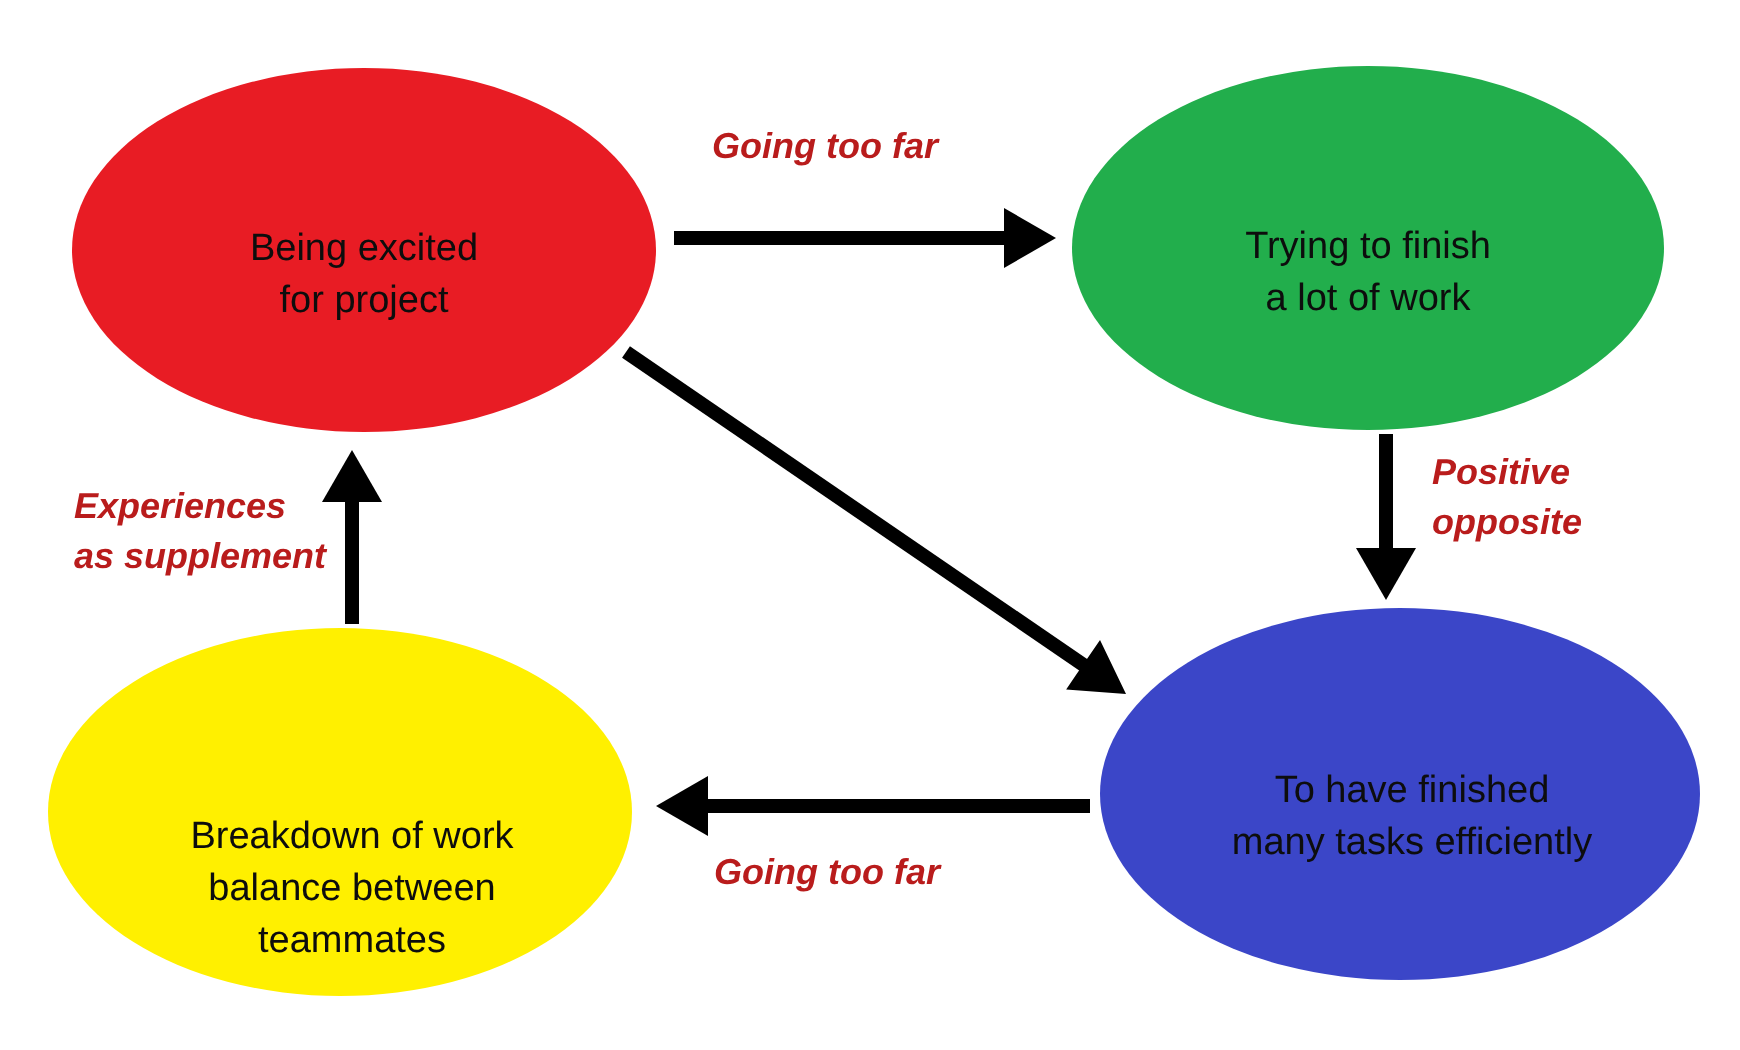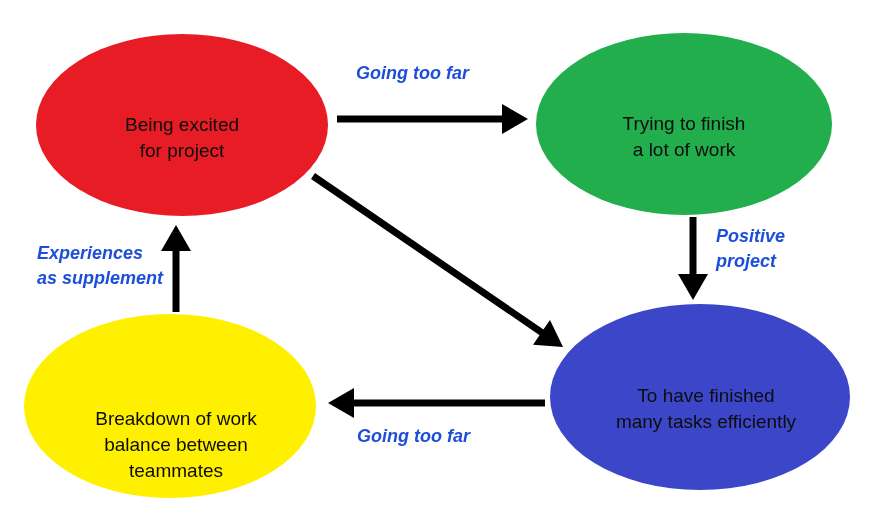--- a/index.html
+++ b/index.html
@@ -27,21 +27,21 @@
     color: #0d0d0d;
     font-family: "Liberation Sans", sans-serif;
     font-size: 19px;
     line-height: 26px;
     text-align: center;
     white-space: pre-line;
     pointer-events: none;
   }
   .edge-label {
     position: absolute;
-    color: #1d4ed8;
+    color: #b91c1c;
     font-family: "Liberation Sans", sans-serif;
     font-style: italic;
     font-weight: 600;
     font-size: 18px;
     line-height: 25px;
     white-space: pre-line;
   }
 </style>
 </head>
 <body>
@@ -86,18 +86,18 @@
   <div class="node-label" id="t-finish-lots" style="left: 0px; top: 0px; width: 870px; text-align: center; transform: translate(249px, 111px);">Trying to finish
 a lot of work</div>
   <div class="node-label" id="t-breakdown" style="left: 0px; top: 0px; width: 870px; text-align: center; transform: translate(-259px, 406px);">Breakdown of work
 balance between
 teammates</div>
   <div class="node-label" id="t-finished-efficiently" style="left: 0px; top: 0px; width: 870px; text-align: center; transform: translate(271px, 383px);">To have finished
 many tasks efficiently</div>
 
   <div class="edge-label" id="l-excited-to-finish-lots" style="left: 356px; top: 61px;">Going too far</div>
   <div class="edge-label" id="l-finish-lots-to-finished-efficiently" style="left: 716px; top: 224px;">Positive
-project</div>
+opposite</div>
   <div class="edge-label" id="l-finished-efficiently-to-breakdown" style="left: 357px; top: 424px;">Going too far</div>
   <div class="edge-label" id="l-breakdown-to-excited" style="left: 37px; top: 241px;">Experiences
 as supplement</div>
 
 </div>
 
 </body></html>

